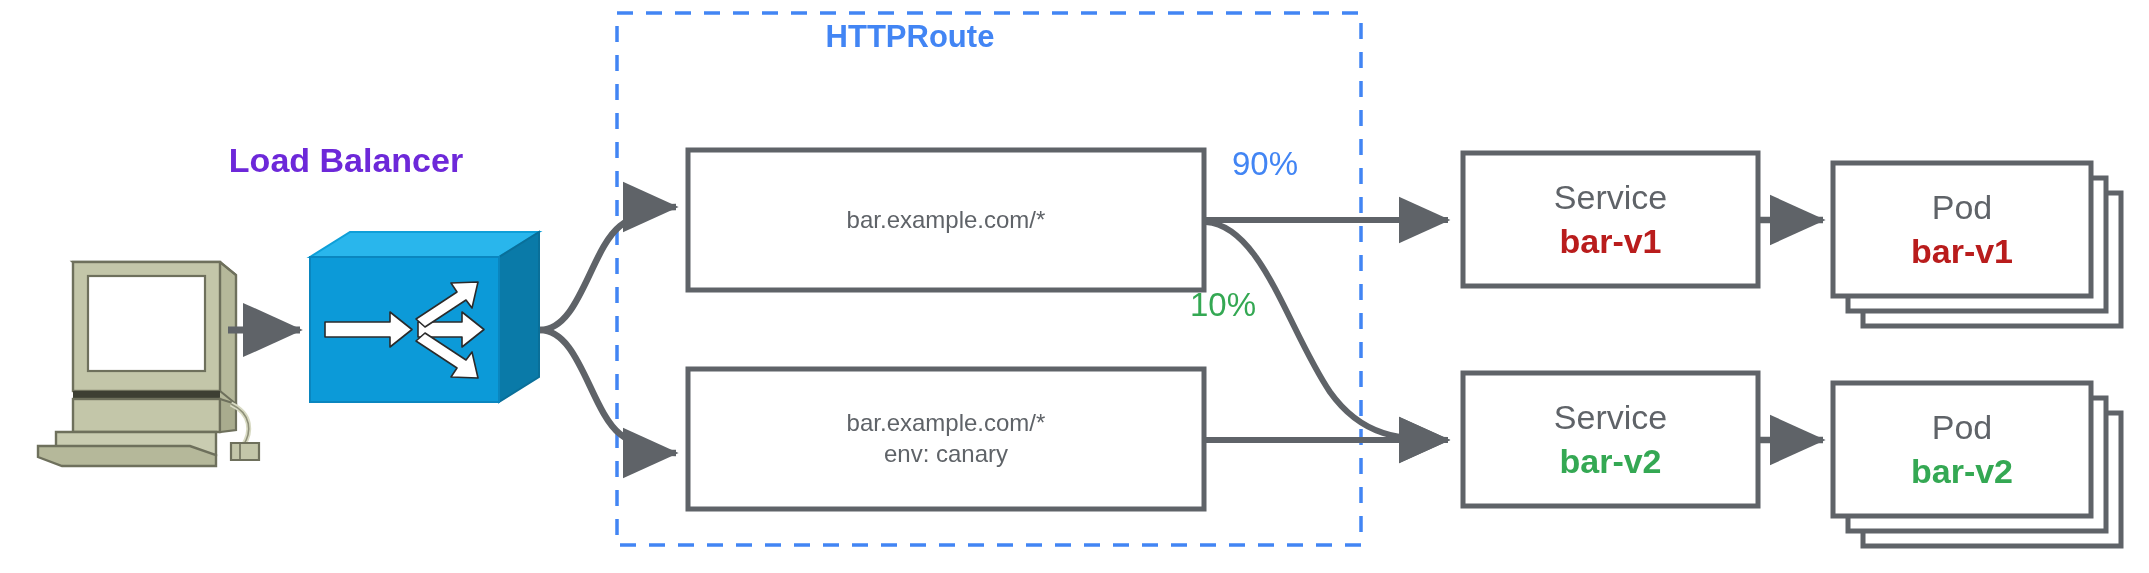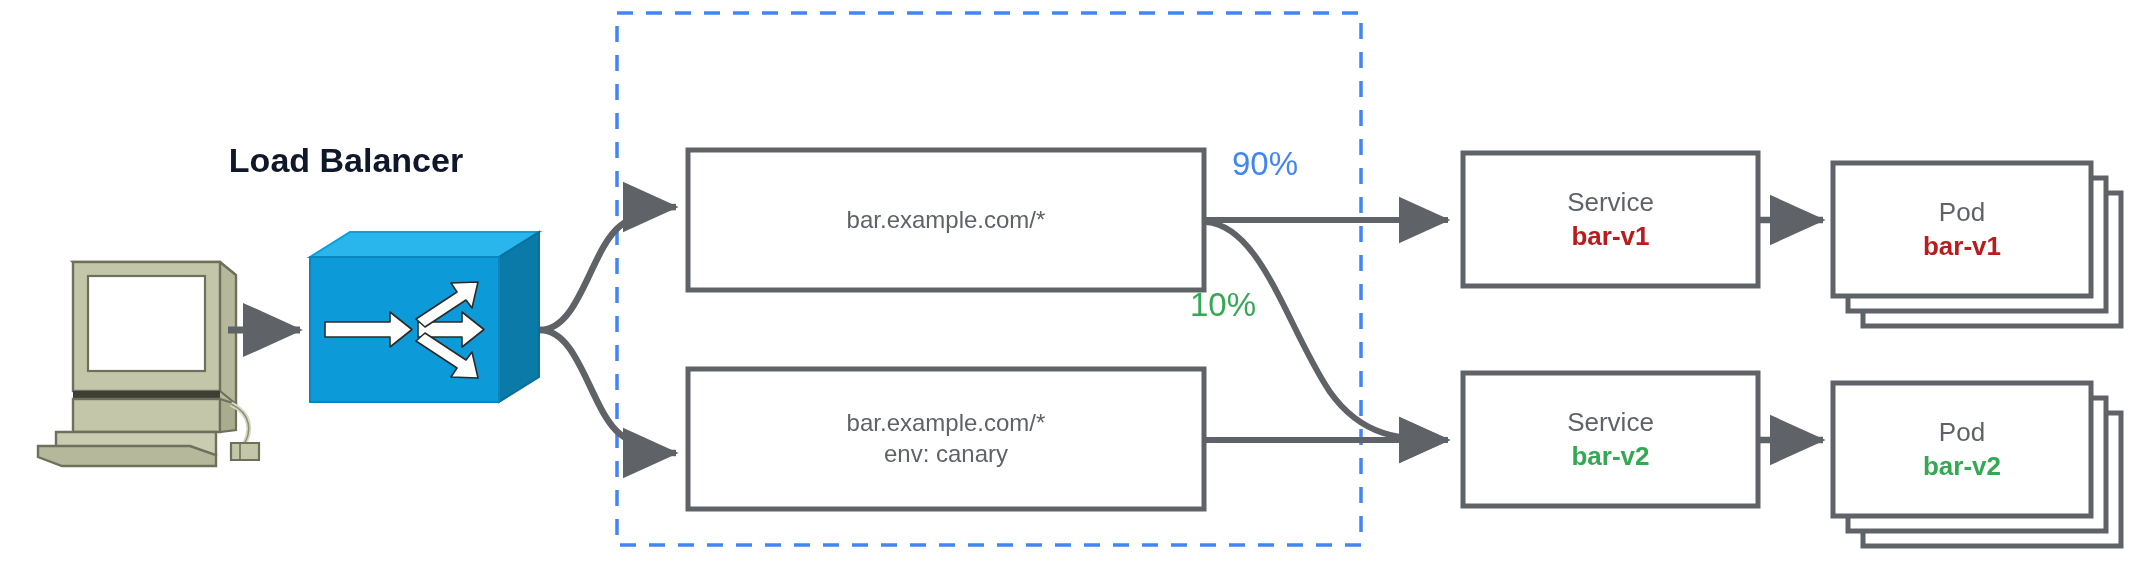--- a/index.html
+++ b/index.html
@@ -27,21 +27,21 @@
   .lbl {
     position: absolute;
     font-family: "Liberation Sans", sans-serif;
     white-space: nowrap;
     line-height: 1.22;
     text-align: center;
   }
   .lbl-lb {
     font-size: 34px;
     font-weight: bold;
-    color: #0f172a;
+    color: #6d28d9;
     left: 196px;
     top: 140px;
     width: 300px;
   }
   .lbl-route-title {
     font-size: 31px;
     font-weight: bold;
     color: #4285f4;
     left: 760px;
     top: 18px;
@@ -70,21 +70,21 @@
     left: 1163px;
     top: 285px;
     width: 120px;
   }
   .boxtext {
     position: absolute;
     font-family: "Liberation Sans", sans-serif;
     text-align: center;
     line-height: 1.28;
     color: #5f6368;
-    font-size: 26px;
+    font-size: 34px;
     display: flex;
     flex-direction: column;
     align-items: center;
     justify-content: center;
     pointer-events: none;
   }
   .boxtext .t1 { color: #5f6368; }
   .boxtext .t2 { font-weight: bold; }
   .t2.blue { color: #b91c1c; text-align: right; }
   .t2.green { color: #34a853; }
@@ -177,20 +177,21 @@
 
     <g>
       <rect x="1863" y="413" width="258" height="133" fill="#ffffff" stroke="#5f6368" stroke-width="5"></rect>
       <rect x="1848" y="398" width="258" height="133" fill="#ffffff" stroke="#5f6368" stroke-width="5"></rect>
       <rect x="1833" y="383" width="258" height="133" fill="#ffffff" stroke="#5f6368" stroke-width="5"></rect>
     </g>
   </svg>
 
   <div class="lbl lbl-lb">Load Balancer</div>
 
+  <div class="lbl lbl-route-title">HTTPRoute</div>
 
   <div class="boxtext match-box-text" style="left:688px; top:150px; width:516px; height:140px;">
     <span class="t1">bar.example.com/*</span>
   </div>
 
   <div class="boxtext match-box-text" style="left:688px; top:369px; width:516px; height:140px;">
     <span class="t1">bar.example.com/*</span>
     <span class="t1">env: canary</span>
   </div>
 

